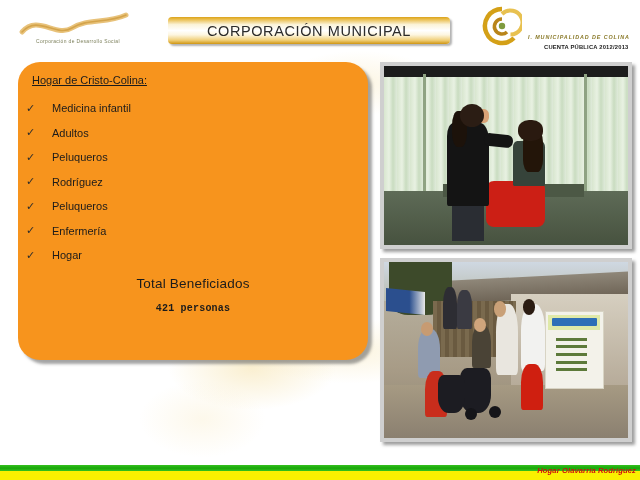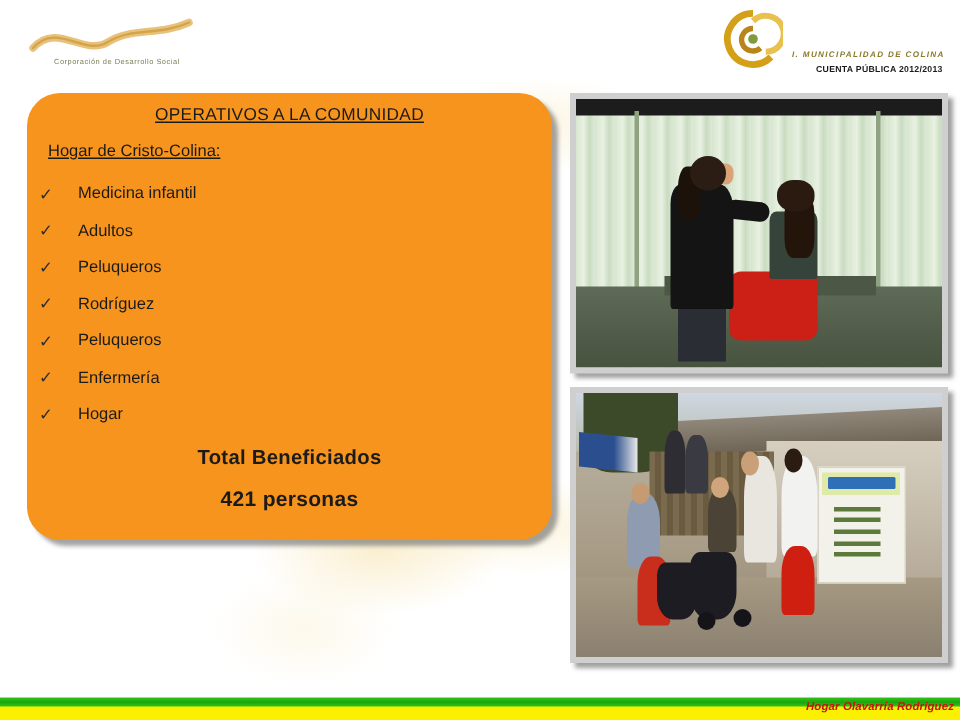--- a/index.html
+++ b/index.html
@@ -120,27 +120,28 @@
   }
   .check-list li .chk {
     width: 18px;
     font-size: 11px;
     color: #2d2d2d;
     margin-left: -22px;
     margin-right: 8px;
   }
   .totals { margin-top: 8px; text-align: center; }
   .totals .t1 {
-    font-size: 13.5px; font-weight: bold; color: #1b1b1b;
+    font-size: 13.5px; font-weight: normal; color: #1b1b1b;
     letter-spacing: .2px;
   }
   .totals .t2 {
     margin-top: 12px;
-    font-size: 14px; font-weight: bold; color: #1b1b1b;
+    font-size: 10px; font-weight: bold; color: #1b1b1b;
     letter-spacing: .2px;
+    font-family: Liberation Mono, monospace;
   }
 
   
   .photo {
     position: absolute;
     background: #cfcfcf;
     box-shadow: 3px 3px 3px rgba(80,80,80,0.55);
     overflow: hidden;
   }
   .photo .inner { position: absolute; inset: 4px; overflow: hidden; }
@@ -231,34 +232,36 @@
   <div class="watermark2"></div>
 
   <div class="cds-logo">
     <svg width="118" height="34" viewBox="0 0 118 34">
       <path d="M8 24 C24 6, 42 30, 58 20 C74 10, 92 16, 112 7" fill="none" stroke="#e8c27a" stroke-width="5" stroke-linecap="round"></path>
       <path d="M8 24 C24 6, 42 30, 58 20 C74 10, 92 16, 112 7" fill="none" stroke="#c99433" stroke-width="1.6" stroke-linecap="round" opacity=".65"></path>
     </svg>
     <div class="cds-caption">Corporación de Desarrollo Social</div>
   </div>
 
+  <div class="title-banner">
+    <div class="tb-text">CORPORACIÓN MUNICIPAL</div>
+  </div>
 
   <div class="colina-logo">
     <svg class="colina-swirl" width="40" height="40" viewBox="0 0 40 40">
       <path d="M20 3 a17 17 0 1 0 12 29" fill="none" stroke="#d4a017" stroke-width="4.5"></path>
       <path d="M20 8 a12 12 0 1 1 8.5 20.5" fill="none" stroke="#e8c150" stroke-width="4"></path>
       <path d="M20 13 a7.5 7.5 0 1 0 5 13" fill="none" stroke="#b9851a" stroke-width="3.6"></path>
       <circle cx="20" cy="20" r="3.2" fill="#7f9b3e"></circle>
     </svg>
     <div class="colina-sub">I. MUNICIPALIDAD DE COLINA</div>
     <div class="colina-cuenta">CUENTA PÚBLICA 2012/2013</div>
   </div>
 
   <div class="card">
-    <div class="card-title">OPERATIVOS A LA COMUNIDAD</div>
     <div class="card-subtitle">Hogar de Cristo-Colina:</div>
 
     <ul class="check-list">
       <li>
         <span class="chk">✓</span>
         <span>Medicina infantil</span>
       </li>
       <li>
         <span class="chk">✓</span>
         <span>Adultos</span>

